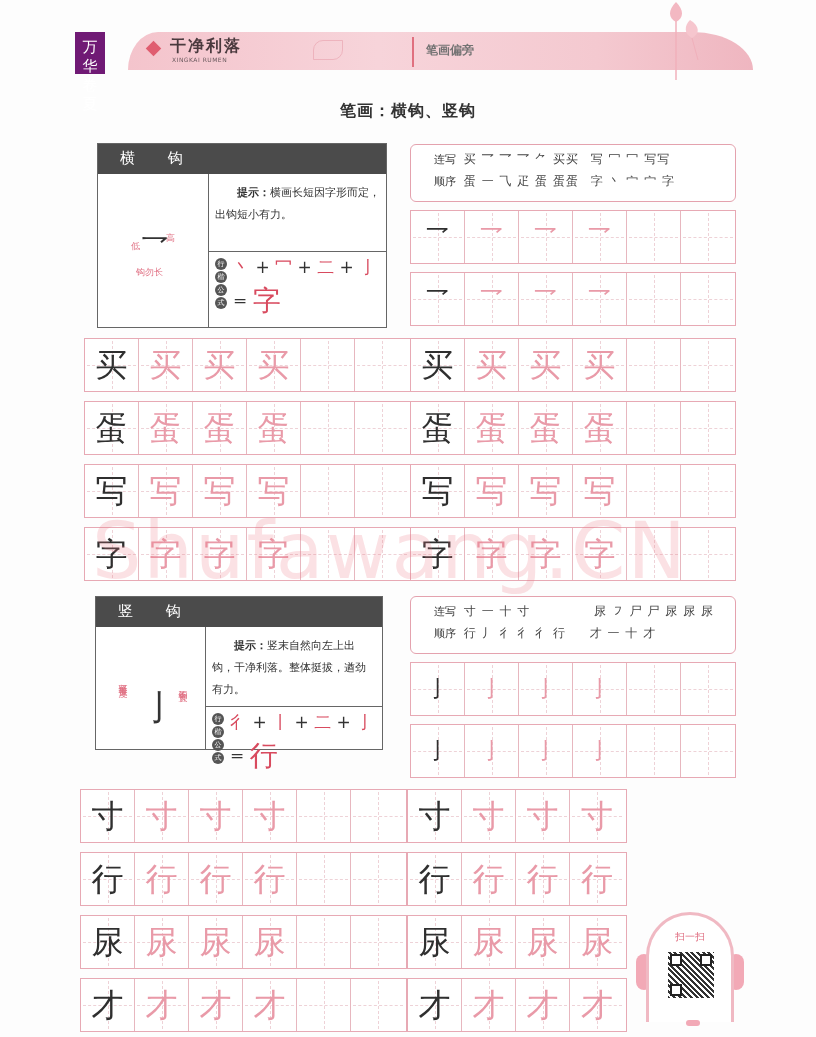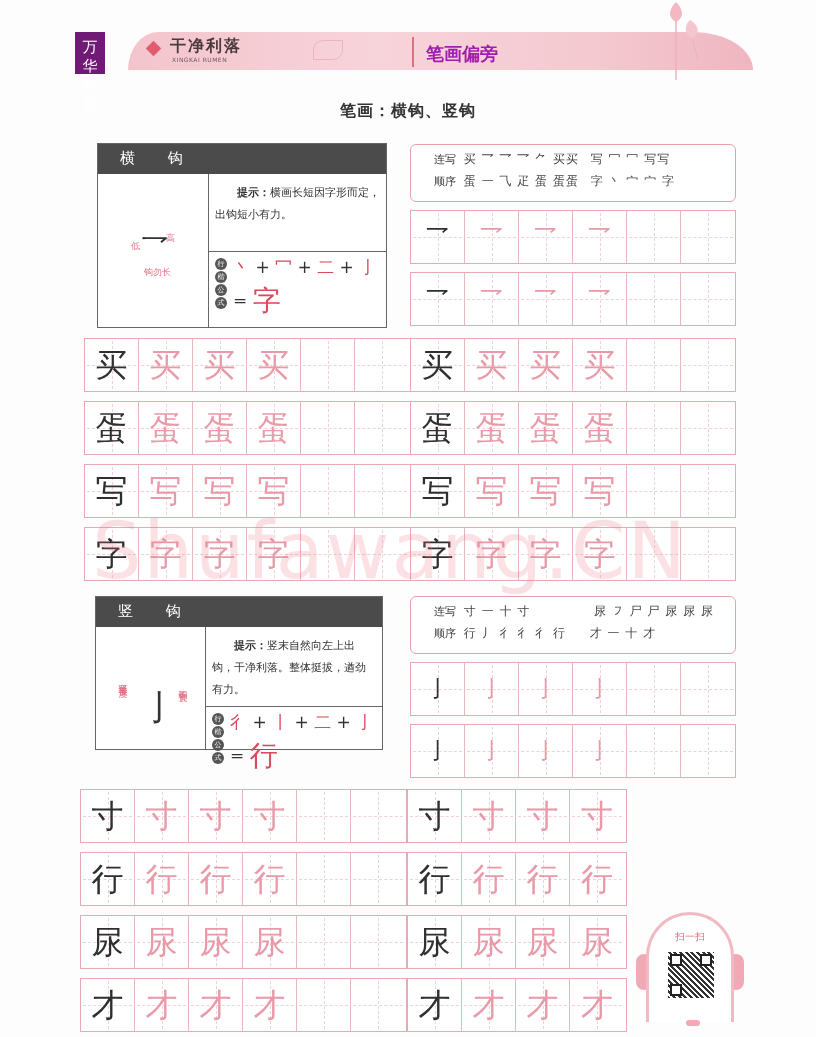--- a/index.html
+++ b/index.html
@@ -13,21 +13,21 @@
     border-top-left-radius: 30px 38px; border-top-right-radius: 60px 38px; }
   .seal { position: absolute; left: 7px; top: 4px; width: 30px; height: 42px; background: #701a75;
     color: #fff; font-size: 15px; line-height: 19px; text-align: center; padding-top: 6px;
     font-family: "DejaVu Serif", serif; }
   .seal span { display: inline-block; width: 19px; }
   .diamond { position: absolute; left: 80px; top: 15px; width: 11px; height: 11px; background: #e05d70; transform: rotate(45deg); }
   .series { position: absolute; left: 102px; top: 8px; font-size: 16px; font-weight: bold; color: #4a3a3e; letter-spacing: 2px; }
   .series-en { position: absolute; left: 104px; top: 28px; font-size: 6px; color: #6b5a5e; font-family: "DejaVu Sans", sans-serif; letter-spacing: 0.5px; }
   .ornament { position: absolute; left: 245px; top: 12px; width: 30px; height: 20px; border: 1px solid #e9a7b2; border-radius: 10px 0 10px 0; opacity: .7; }
   .divider { position: absolute; left: 344px; top: 9px; width: 2px; height: 30px; background: #e0707f; }
-  .chapter { position: absolute; left: 358px; top: 14px; font-size: 18px; font-weight: bold; color: #a21caf; font-family: "DejaVu Sans", sans-serif; }
+  .chapter { position: absolute; left: 358px; top: 14px; font-size: 12px; font-weight: bold; color: #737373; font-family: "DejaVu Sans", sans-serif; }
   .lotus { position: absolute; left: 662px; top: 0; width: 44px; height: 80px; }
 
   
   .page-title { position: absolute; left: 0; width: 816px; top: 101px; text-align: center; font-size: 16px; font-weight: bold; color: #333; font-family: "DejaVu Sans", sans-serif; letter-spacing: 1px; }
 
   
   .stroke-box { position: absolute; border: 1px solid #666; background: #fff; }
   .stroke-head { position: absolute; left: 0; top: 0; right: 0; height: 30px; background: #4b4b4b; color: #fff; font-size: 15px; padding: 5px 22px; letter-spacing: 14px; font-family: "DejaVu Sans", sans-serif; }
   .stroke-demo { position: absolute; left: 0; top: 30px; border-right: 1px solid #666; bottom: 0; }
   .stroke-tip { position: absolute; top: 30px; right: 0; border-bottom: 1px solid #666; font-size: 11px; line-height: 22px; padding: 8px 6px 0 6px; color: #333; }
@@ -107,21 +107,21 @@
 <div class="page-title">笔画：横钩、竖钩</div>
 
 <div class="watermark">Shufawang.CN</div>
 
 <div class="stroke-box" style="left:97px;top:143px;width:290px;height:185px;">
   <div class="stroke-head">横  钩</div>
   <div class="stroke-demo" style="width:111px;">
     <div class="demo-note" style="left:33px;top:66px;">低</div>
     <div class="demo-note" style="left:68px;top:58px;">高</div>
     <div class="demo-glyph" style="left:44px;top:56px;">乛</div>
-    <div class="demo-note" style="left:38px;top:92px;margin-left:8px;">钩勿长</div>
+    <div class="demo-note" style="left:38px;top:92px;">钩勿长</div>
   </div>
   <div class="stroke-tip" style="left:111px;height:78px;">
     <span style="display:inline-block;width:22px;"></span><b>提示：</b><span>横画长短因字形而定，出钩短小有力。</span>
   </div>
   <div class="formula" style="left:111px;top:108px;">
     <div class="formula-badges">
       <span>行</span>
       <span>楷</span>
       <span>公</span>
       <span>式</span>

